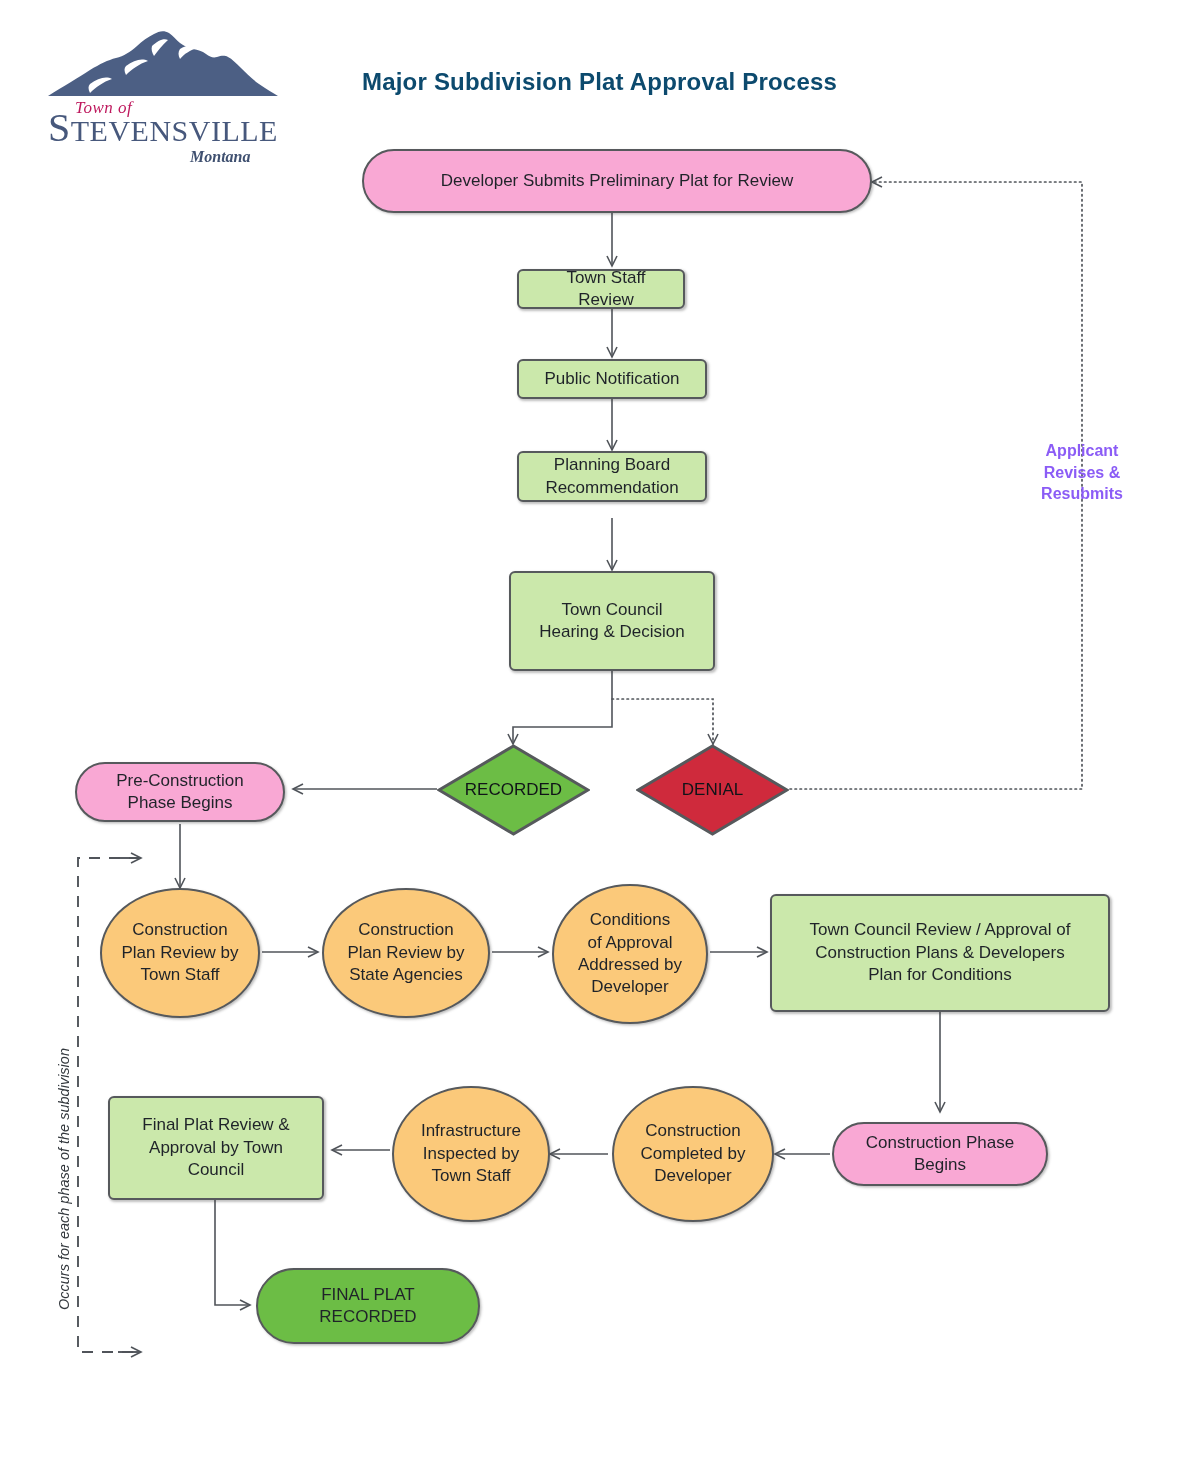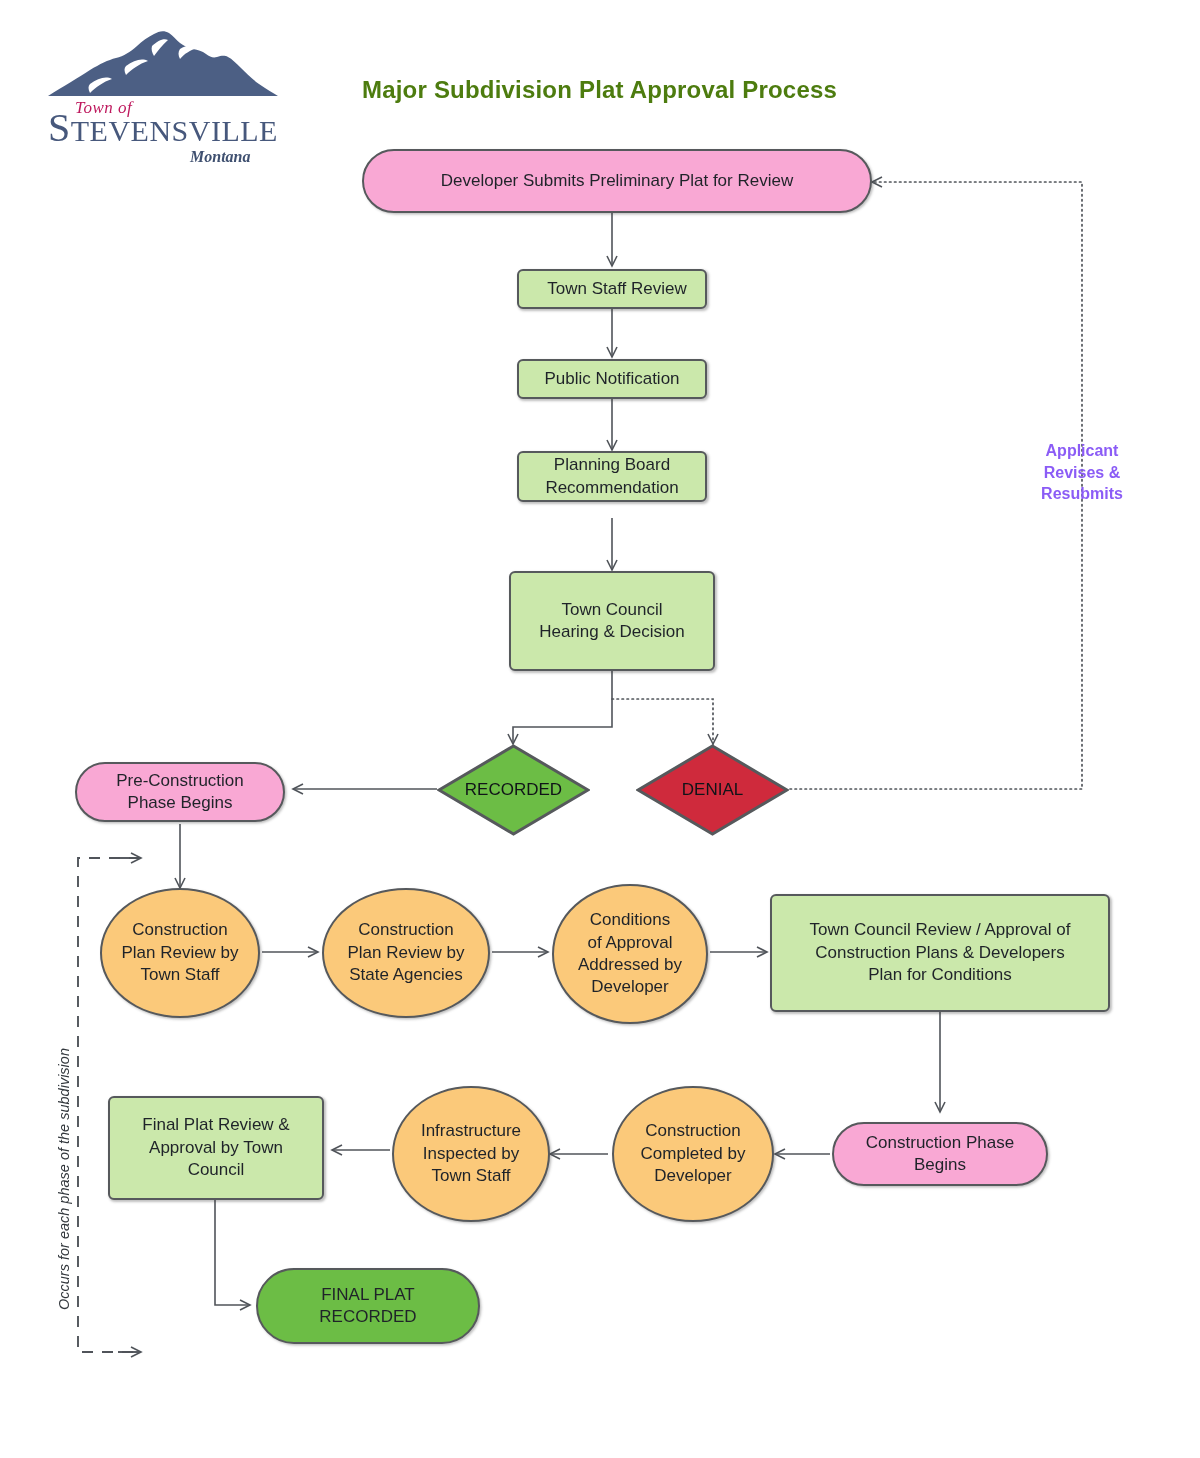--- a/index.html
+++ b/index.html
@@ -26,22 +26,22 @@
   }
   .logo-name .sm{font-size:30px;}
   .logo-state{
     position:absolute;left:160px;top:126px;
     font-family:"Liberation Serif",serif;font-style:italic;font-weight:bold;
     font-size:16px;color:#3f5070;
   }
 
   
   .title{
-    position:absolute;left:362px;top:76px;
-    font-size:24px;font-weight:bold;color:#4d7c0f;letter-spacing:.2px;
+    position:absolute;left:362px;top:68px;
+    font-size:24px;font-weight:bold;color:#0c4a6e;letter-spacing:.2px;
     white-space:nowrap;
   }
 
   
   .node{
     position:absolute;box-sizing:border-box;
     display:flex;align-items:center;justify-content:center;text-align:center;
     border:2px solid #56595c;color:#1f2329;
     font-size:17px;line-height:1.32;
     box-shadow:1.5px 1.5px 2.5px rgba(60,60,60,.33);
@@ -152,21 +152,21 @@
     <g fill="none" stroke="#50545a" stroke-width="1.9">
       <path d="M118,858 L141,858" marker-end="url(#ah)"></path>
       <path d="M118,1352 L141,1352" marker-end="url(#ah)"></path>
     </g>
   </svg>
 
   <div class="node stadium blue" style="left:362px;top:149px;width:510px;height:64px;">
     <span>Developer Submits Preliminary Plat for Review</span>
   </div>
 
-  <div class="node rect green" style="left:517px;top:269px;width:190px;height:40px;padding-left:10px;">
+  <div class="node rect green" style="left:517px;top:269px;width:168px;height:40px;padding-left:10px;">
     <span>Town Staff Review</span>
   </div>
 
   <div class="node rect green" style="left:517px;top:359px;width:190px;height:40px;">
     <span>Public Notification</span>
   </div>
 
   <div class="node rect green" style="left:517px;top:451px;width:190px;height:51px;">
     <span>Planning Board<br>Recommendation</span>
   </div>

